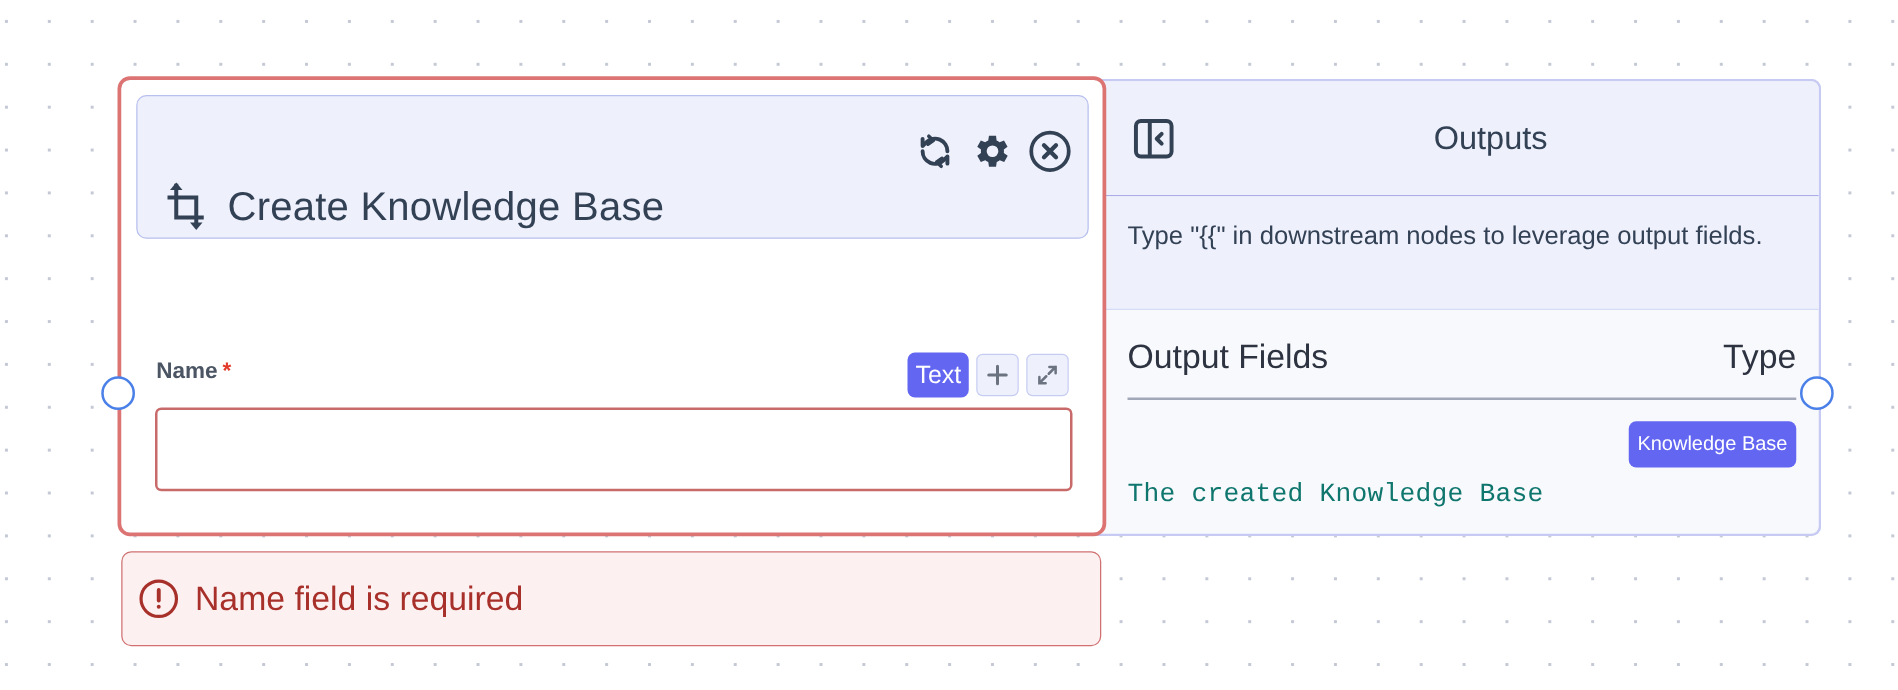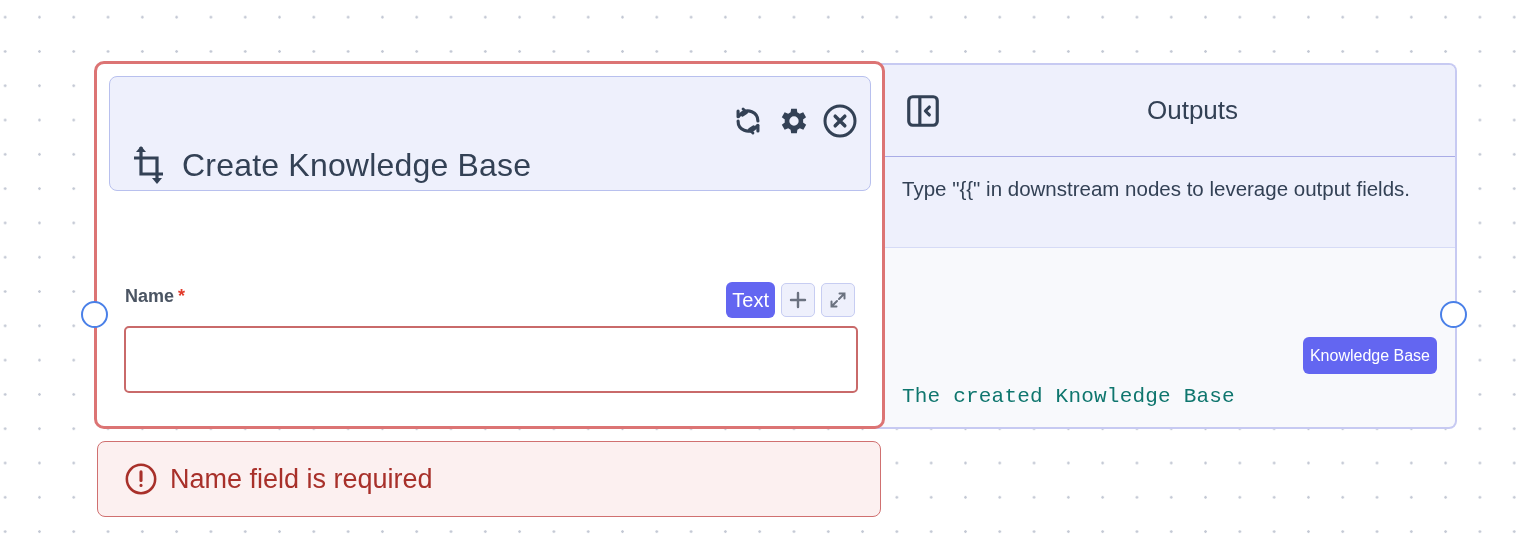--- a/index.html
+++ b/index.html
@@ -87,21 +87,21 @@
     border: 2.5px solid #4a80e8; background: #fff; z-index: 5; cursor: crosshair;
   }
   .handle-in { left: 81px; top: 301px; }
   .handle-out { left: 1440px; top: 301px; }
 
   
   .error-box {
     position: absolute; left: 97px; top: 441px;
     width: 784px; height: 76px;
     background: #fcf0f0; border: 1px solid #d07070; border-radius: 8px;
-    display: flex; align-items: center; padding-left: 26px;
+    display: flex; align-items: center; padding-left: 12px;
     z-index: 2;
   }
   .error-icon { width: 34px; height: 34px; display: block; }
   .error-text { font-size: 27px; color: #a8302a; margin-left: 12px; }
 
   
   .outputs {
     position: absolute; left: 870px; top: 63px;
     width: 587px; height: 366px;
     border: 2px solid #c7caf2; border-left: none;
@@ -222,18 +222,22 @@
   <div class="out-head">
     <svg class="panel-toggle" viewBox="0 0 24 24" fill="none" stroke="#334155" stroke-width="2">
       <rect x="3" y="3" width="18" height="18" rx="2.5"></rect>
       <path d="M10 3 V21"></path>
       <path d="M16 9.5 L13.5 12 L16 14.5" stroke-linecap="round" stroke-linejoin="round"></path>
     </svg>
     <div class="out-title">Outputs</div>
   </div>
   <div class="out-hint">Type "{{" in downstream nodes to leverage output fields.</div>
 
+  <div class="out-table-head">
+    <span>Output Fields</span>
+    <span>Type</span>
+  </div>
 
   <div class="out-row-badge">Knowledge Base</div>
   <div class="out-row-desc">The created Knowledge Base</div>
 </div>
 
 <div class="handle handle-out"></div>
 
 </body></html>

